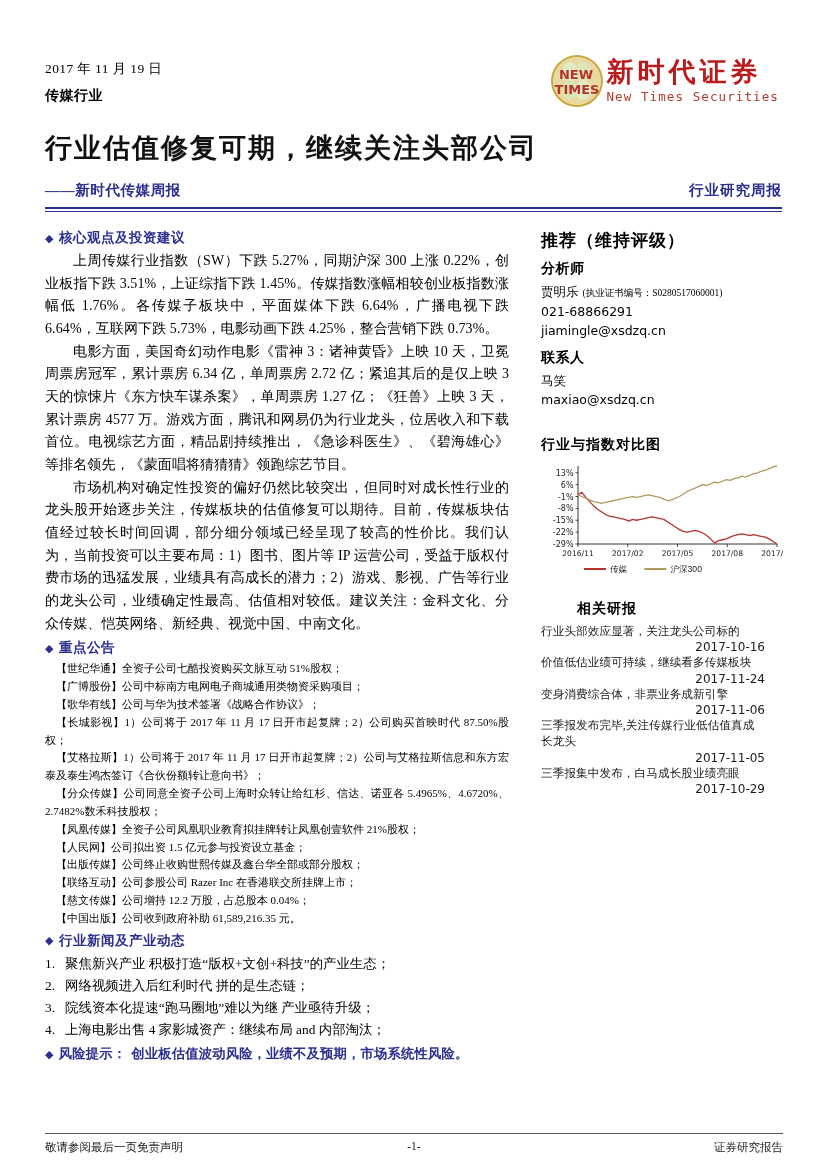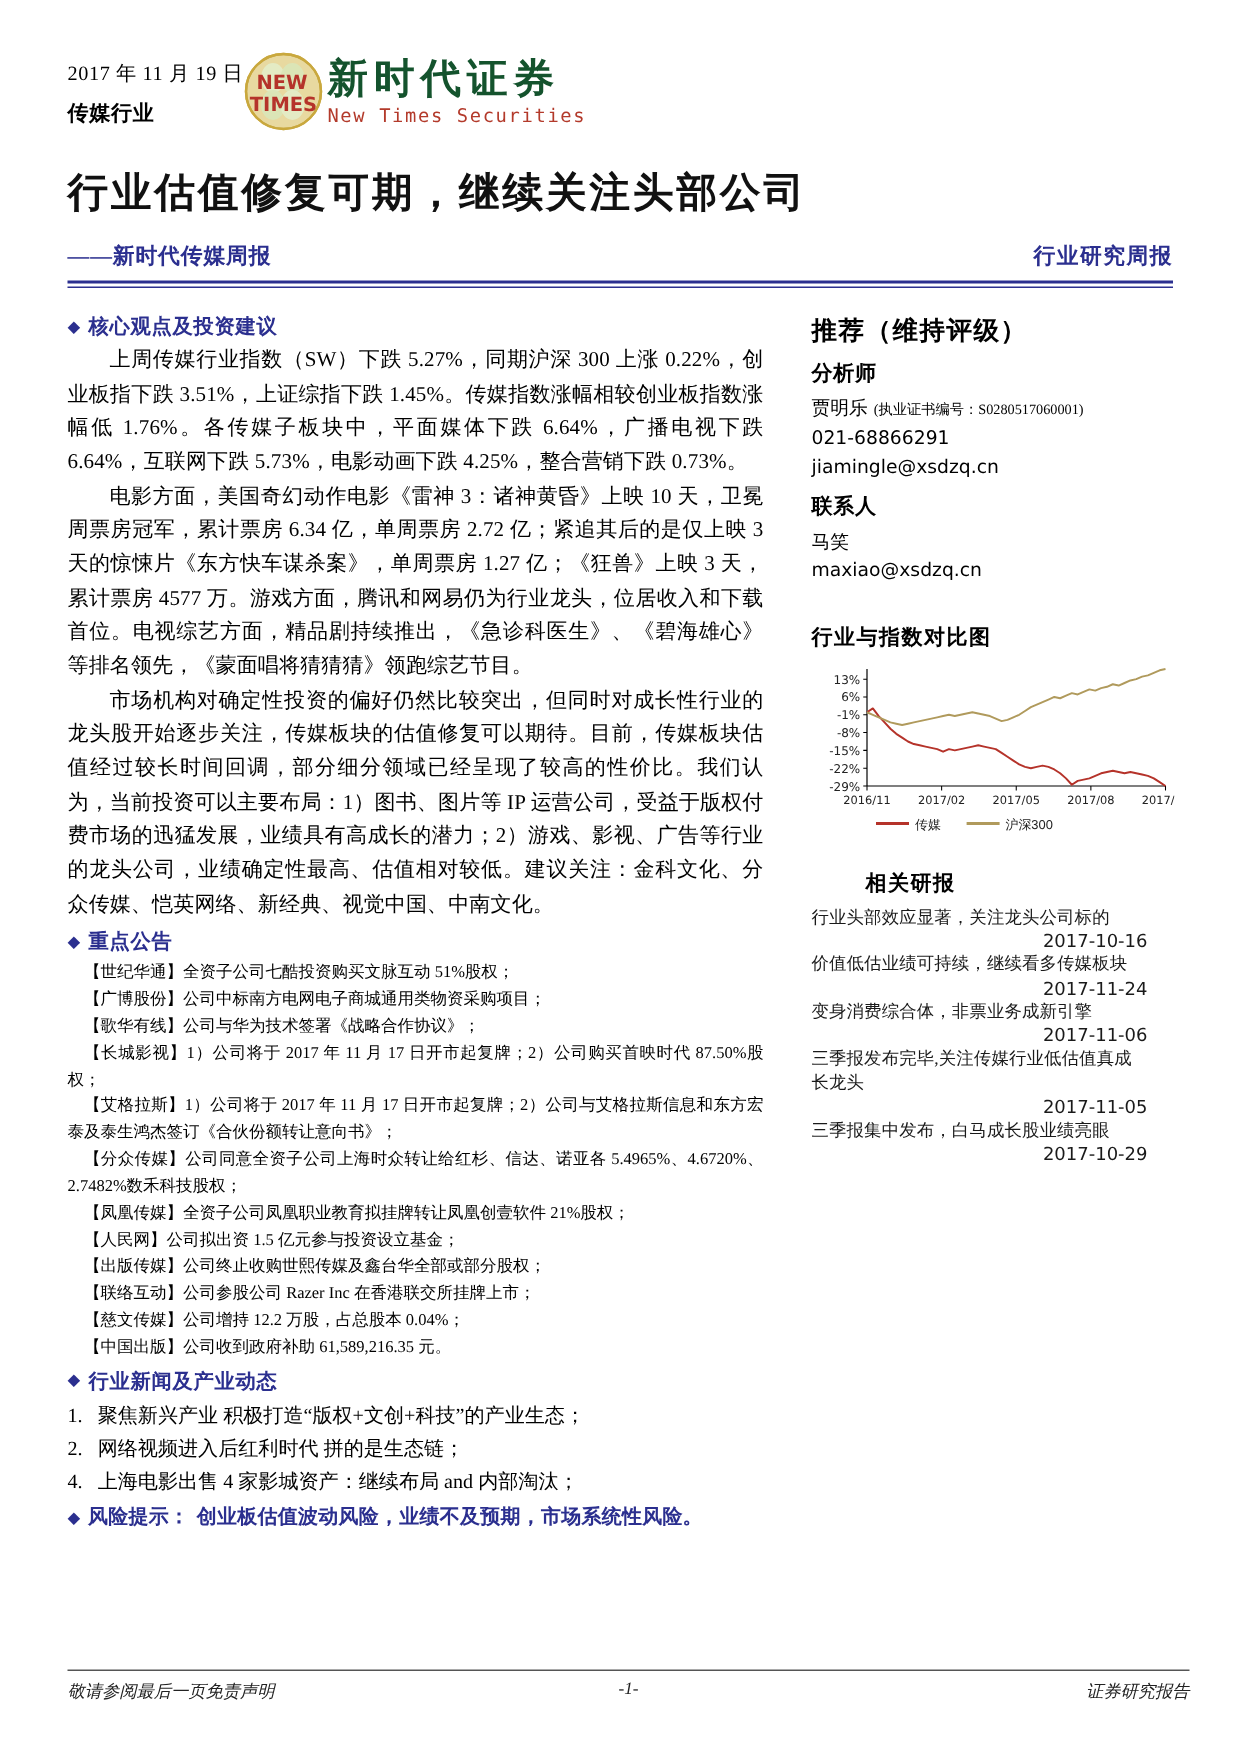--- a/index.html
+++ b/index.html
@@ -6,29 +6,29 @@
   html, body {
     width: 827px; height: 1169px;
     background: #ffffff;
     font-family: "Liberation Serif", "DejaVu Serif", serif;
     color: #000;
     overflow: hidden;
   }
   .page { position: relative; width: 827px; height: 1169px; padding: 0 45px; }
 
   
-  .header { display: flex; justify-content: flex-start; align-items: flex-start; padding-top: 34px; }
+  .header { display: flex; justify-content: space-between; align-items: flex-start; padding-top: 34px; margin-top: 20px; }
   .hdr-left { padding-top: 6px; }
   .date-line { font-size: 13.5px; letter-spacing: .4px; margin-bottom: 9px; }
   .industry-line { font-size: 14px; font-weight: bold; font-family: "Liberation Serif", serif; letter-spacing: .5px; }
 
   .logo-wrap { display: flex; align-items: center; gap: 2px; padding-right: 3px; }
   .emblem { width: 54px; height: 54px; position: relative; flex: 0 0 auto; }
   .logo-text { line-height: 1; }
-  .logo-cn { font-size: 27px; font-weight: bold; color: #14532d; letter-spacing: 4px;
+  .logo-cn { font-size: 27px; font-weight: bold; color: #b91c1c; letter-spacing: 4px;
              font-family: "Liberation Serif", serif; display: block; }
   .logo-en { font-size: 12.5px; color: #b33a2b; letter-spacing: 1.1px; margin-top: 5px;
              font-family: "DejaVu Sans Mono", monospace; display: block; }
 
   
   .main-title { font-size: 27px; font-weight: bold; letter-spacing: 2px; margin-top: 22px;
                 font-family: "Liberation Serif", serif; color: #111; }
   .subtitle-row { display: flex; justify-content: space-between; align-items: baseline; margin-top: 15px; }
   .subtitle { font-size: 14.5px; font-weight: bold; color: #2b2f8f; letter-spacing: .6px; }
   .report-type { font-size: 14.5px; font-weight: bold; color: #2b2f8f; letter-spacing: 1px; }
@@ -66,21 +66,21 @@
   .chart-box { width: 242px; height: 118px; position: relative; }
   .chart-box svg { display: block; }
 
   .rr-head { font-size: 14px; font-weight: bold; margin-top: 22px; margin-bottom: 6px;
              font-family: "Liberation Serif", serif; letter-spacing: 1px; margin-left: 36px; }
   .rr-item { margin-bottom: 1px; }
   .rr-title { font-size: 11.6px; line-height: 1.42; letter-spacing: .1px; color: #1a1a1a; }
   .rr-date { font-size: 12px; text-align: right; font-family: "DejaVu Sans", sans-serif; color: #1a1a1a; }
 
   
-  .footer { position: absolute; left: 45px; right: 34px; bottom: 34px; font-style: italic; }
+  .footer { position: absolute; left: 45px; right: 44px; bottom: 34px; }
   .footer-rule { border-top: 1px solid #555; margin-bottom: 6px; }
   .footer-row { display: flex; justify-content: space-between; font-size: 11.5px; color: #222; }
   .footer-center { position: absolute; left: 50%; transform: translateX(-50%); font-size: 11.5px; }
 </style>
 </head>
 <body>
 
 <div class="page">
 
   <div class="header">
@@ -153,20 +153,24 @@
         <span>行业新闻及产业动态</span>
       </div>
       <div>
         <div class="news-line">
           <span>1.</span>
           &nbsp;&nbsp;<span>聚焦新兴产业 积极打造“版权+文创+科技”的产业生态；</span>
         </div>
         <div class="news-line">
           <span>2.</span>
           &nbsp;&nbsp;<span>网络视频进入后红利时代 拼的是生态链；</span>
+        </div>
+        <div class="news-line">
+          <span>3.</span>
+          &nbsp;&nbsp;<span>院线资本化提速“跑马圈地”难以为继 产业亟待升级；</span>
         </div>
         <div class="news-line">
           <span>4.</span>
           &nbsp;&nbsp;<span>上海电影出售 4 家影城资产：继续布局 and 内部淘汰；</span>
         </div>
       </div>
 
       <div class="risk">
         <span class="diamond">◆</span>
         <span>风险提示：</span>

